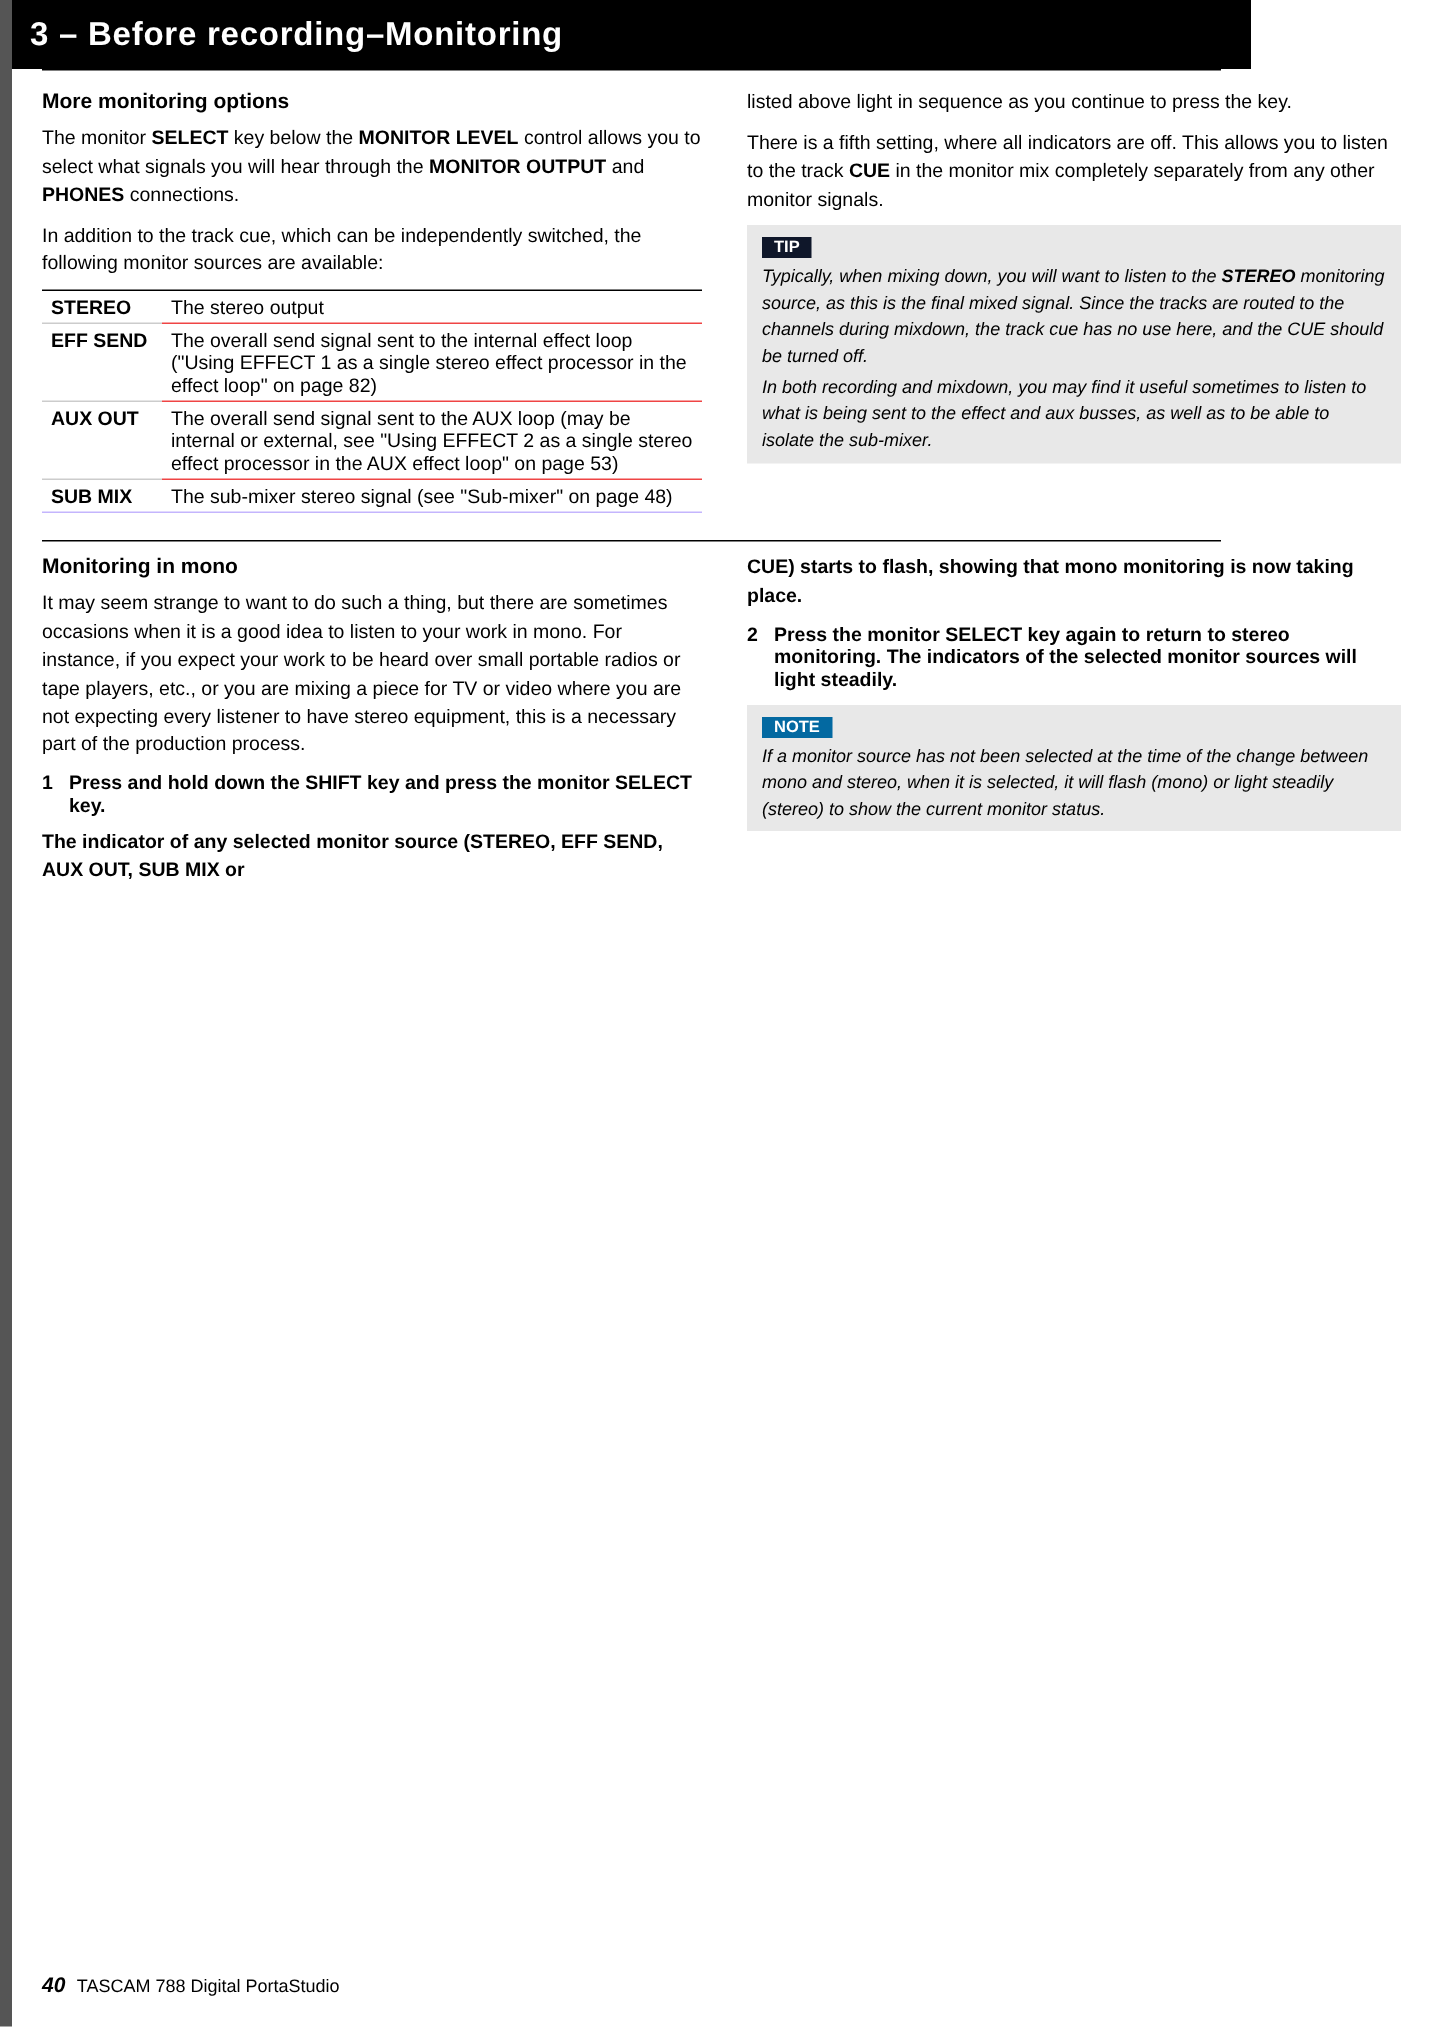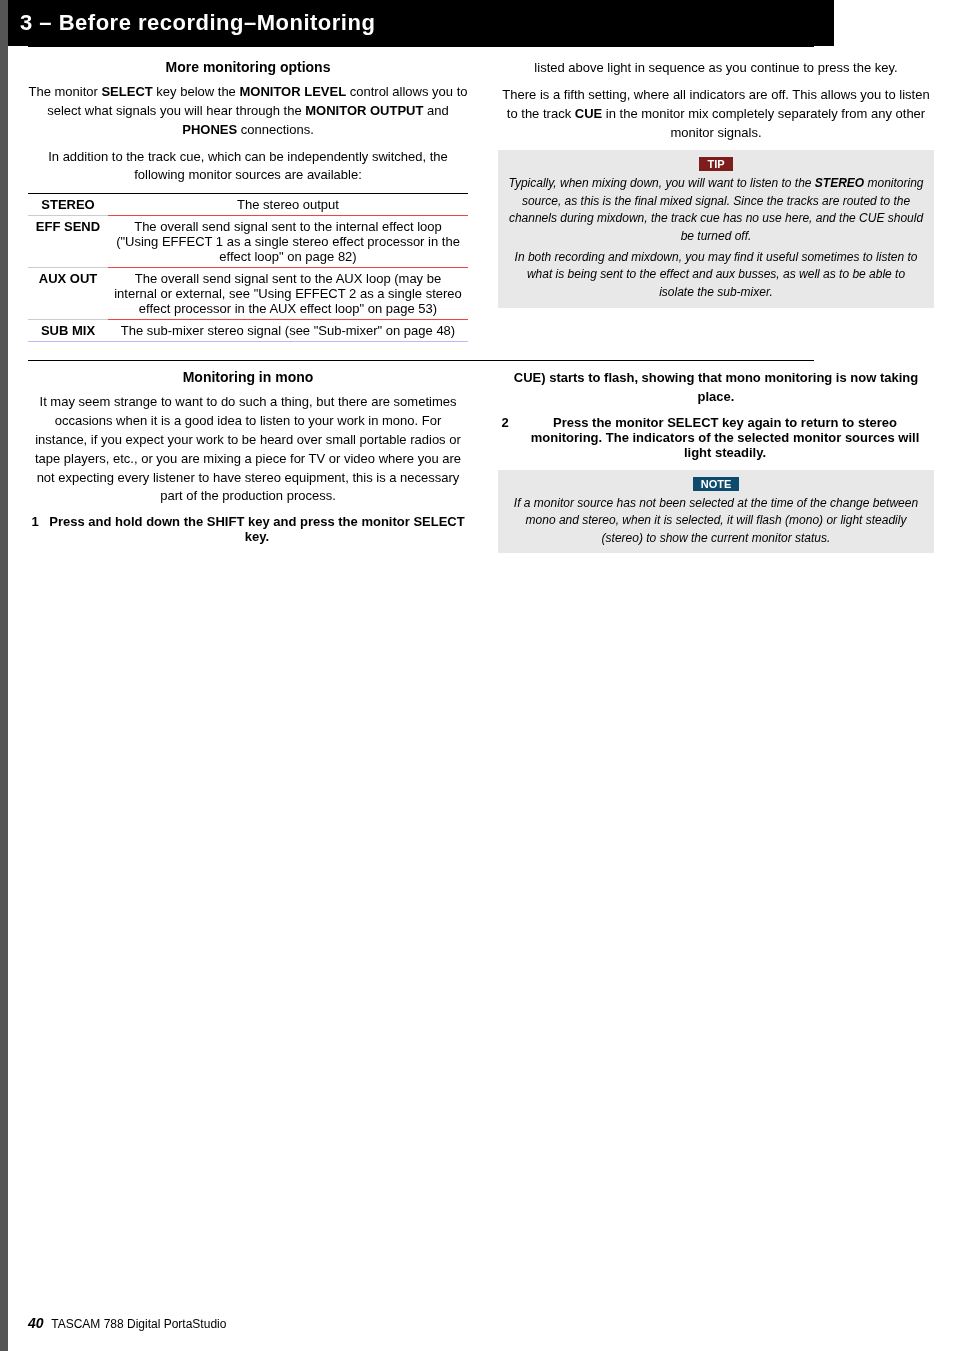--- a/index.html
+++ b/index.html
@@ -94,21 +94,21 @@
     .tip-box {
       background: #e8e8e8;
       border: none;
       padding: 6px 10px;
       margin-bottom: 10px;
     }
 
     .tip-label {
       font-size: 11px;
       font-weight: bold;
-      background: #7f1d1d;
+      background: #0f172a;
       color: #fff;
       display: inline-block;
       padding: 1px 8px;
       margin-bottom: 4px;
     }
 
     .tip-box p {
       font-style: italic;
       font-size: 12px;
       margin-bottom: 4px;
@@ -121,21 +121,21 @@
     
     .note-box {
       background: #e8e8e8;
       padding: 6px 10px;
       margin-top: 8px;
     }
 
     .note-label {
       font-size: 11px;
       font-weight: bold;
-      background: #0c4a6e;
+      background: #0369a1;
       color: #fff;
       display: inline-block;
       padding: 1px 8px;
       margin-bottom: 4px;
     }
 
     .note-box p {
       font-style: italic;
       font-size: 12px;
       margin-bottom: 0;
@@ -214,21 +214,21 @@
 </head>
 <body>
 
 <div class="page">
   <div class="left-accent"></div>
 
   <div class="header-bar">
     <h1>3 – Before recording–Monitoring</h1>
   </div>
 
-  <div style="padding: 0 20px 80px 28px; text-align: center;">
+  <div style="padding: 0 20px 80px 28px;">
 
     <hr class="section-divider" style="margin: 0 0 12px 0;">
 
     <div class="two-col">
       <div class="col-left">
         <div class="section-title">More monitoring options</div>
         <p>
           The monitor <b>SELECT</b> key below the <b>MONITOR LEVEL</b> control allows you to select what signals you will hear through the <b>MONITOR OUTPUT</b> and <b>PHONES</b> connections.
         </p>
         <p>
@@ -275,20 +275,23 @@
     <div class="two-col">
       <div class="col-left">
         <div class="section-title">Monitoring in mono</div>
         <p>It may seem strange to want to do such a thing, but there are sometimes occasions when it is a good idea to listen to your work in mono. For instance, if you expect your work to be heard over small portable radios or tape players, etc., or you are mixing a piece for TV or video where you are not expecting every listener to have stereo equipment, this is a necessary part of the production process.</p>
 
         <div class="step">
           <div class="step-row">
             <span class="step-num-col">1</span>
             <span class="step-body-col"><b>Press and hold down the SHIFT key and press the monitor SELECT key.</b></span>
           </div>
+          <div class="step-indent">
+            The indicator of any selected monitor source (<b>STEREO, EFF SEND, AUX OUT, SUB MIX or</b>
+          </div>
         </div>
       </div>
 
       <div class="col-right">
         <p><b>CUE) starts to flash, showing that mono monitoring is now taking place.</b></p>
 
         <div class="step">
           <div class="step-row">
             <span class="step-num-col">2</span>
             <span class="step-body-col"><b>Press the monitor SELECT key again to return to stereo monitoring. The indicators of the selected monitor sources will light steadily.</b></span>

